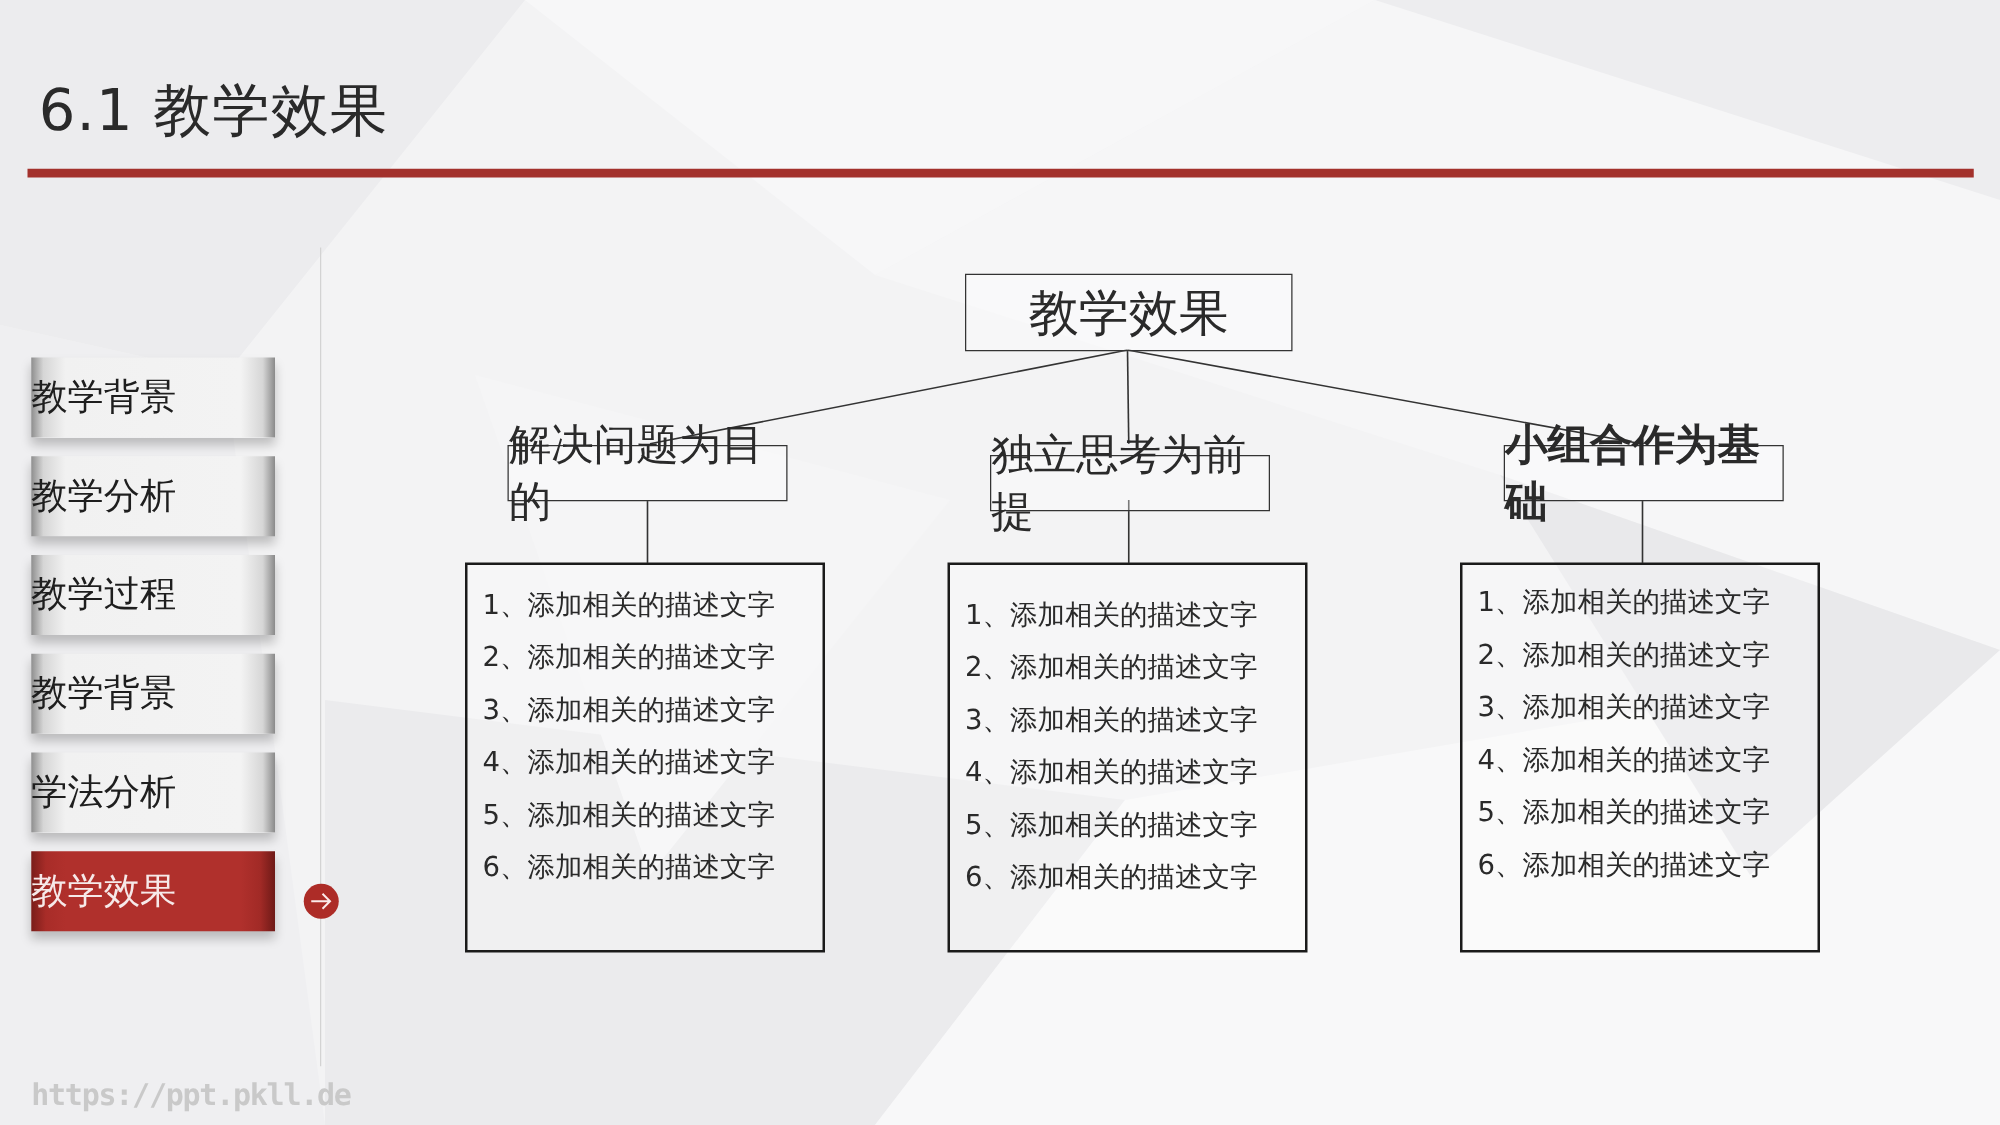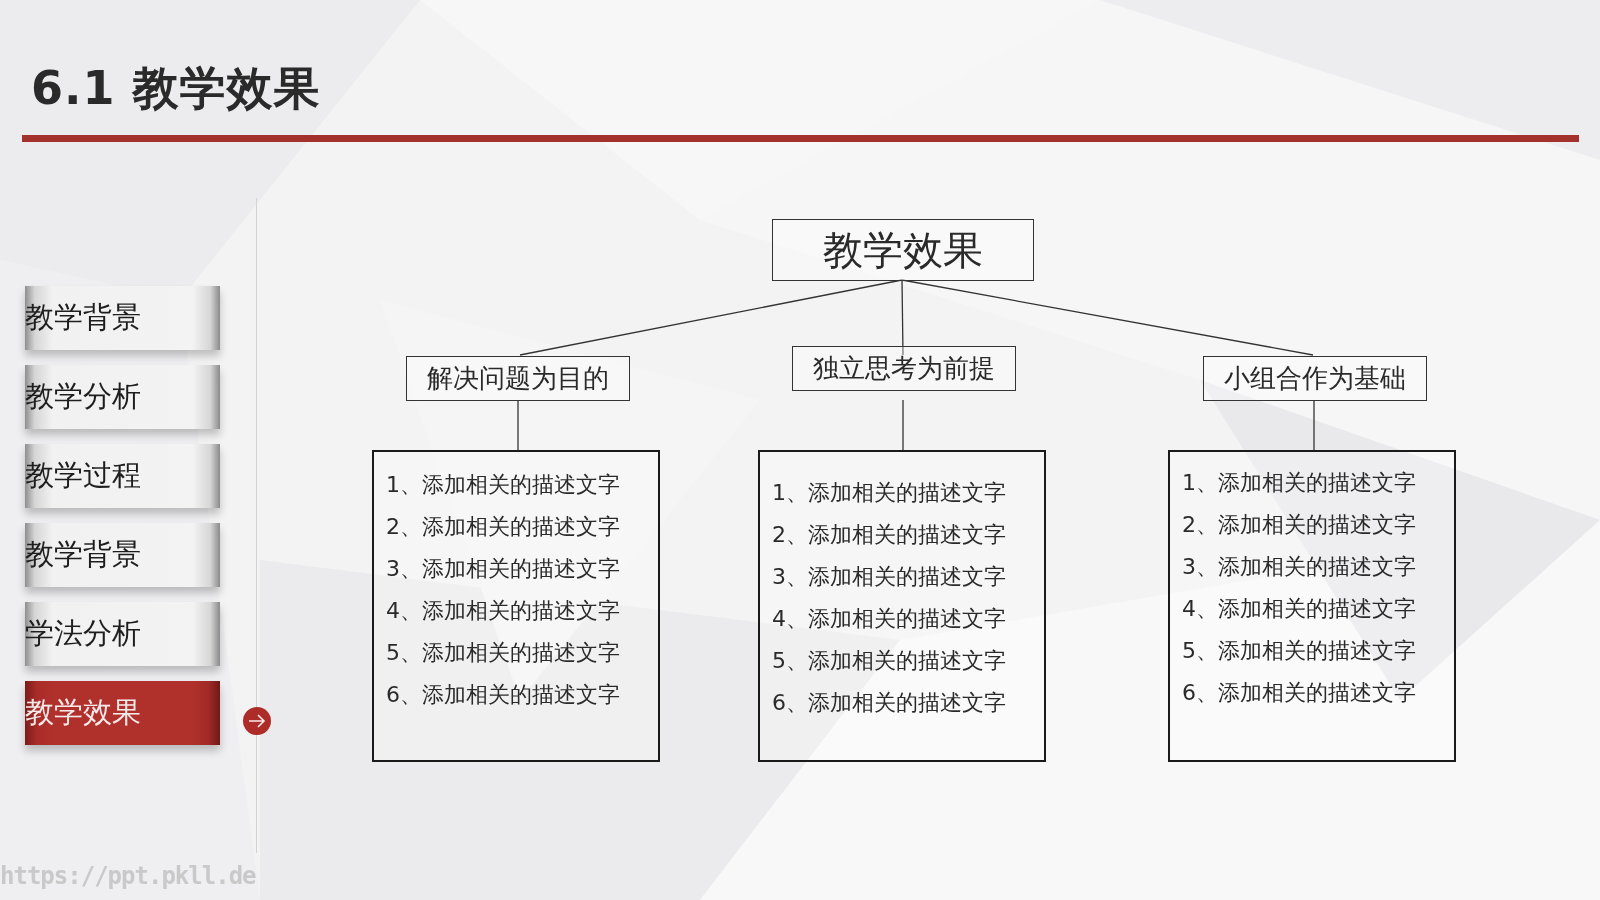--- a/index.html
+++ b/index.html
@@ -4,21 +4,21 @@
   <style>
     html, body { margin: 0; padding: 0; }
     body {
       width: 1600px; height: 900px; overflow: hidden; position: relative;
       font-family: "DejaVu Sans", "Liberation Sans", sans-serif;
       background: #f4f4f5;
     }
     .bg { position: absolute; inset: 0; z-index: 0; }
     .title {
       position: absolute; left: 31px; top: 58px;
-      font-size: 46px; color: #2a2a2a; letter-spacing: 1px; font-weight: 700;
+      font-size: 46px; color: #2a2a2a; letter-spacing: 1px; font-weight: 400;
       z-index: 2;
     }
     .title-rule {
       position: absolute; left: 22px; top: 135px; width: 1557px; height: 7px;
       background: #a3312c; z-index: 2;
     }
     .side-divider {
       position: absolute; left: 256px; top: 198px; width: 1px; height: 655px;
       background: #d3d3d3; z-index: 2;
     }
@@ -38,31 +38,31 @@
       position: absolute; left: 243px; top: 707px; width: 28px; height: 28px;
       border-radius: 50%; background: #ad2c27; z-index: 4; cursor: pointer;
       display: flex; align-items: center; justify-content: center;
     }
     .node {
       position: absolute; border: 1.5px solid #333; background: rgba(255,255,255,0.35);
       display: flex; align-items: center; justify-content: center;
       color: #2a2a2a; z-index: 3;
     }
     .node.root { left: 772px; top: 219px; width: 260px; height: 60px; font-size: 40px; }
-    .node.branch { height: 43px; font-size: 26px; }
+    .node.branch { height: 43px; font-size: 34px; }
     .box {
       position: absolute; top: 450px; width: 288px; height: 312px;
       border: 2px solid #1a1a1a; background: rgba(255,255,255,0.25); z-index: 3;
       box-sizing: border-box;
     }
     .box ul { list-style: none; margin: 0; padding: 0; position: absolute; left: 12px; }
     .box li { font-size: 22px; color: #2a2a2a; height: 42px; line-height: 42px; white-space: nowrap; }
     svg.links { position: absolute; left: 0; top: 0; z-index: 2; }
     .watermark {
-      position: absolute; left: 0; top: 862px; font-size: 24px; font-weight: bold;
+      position: absolute; left: 25px; top: 862px; font-size: 24px; font-weight: bold;
       color: #c9c9c9; z-index: 3; font-family: "DejaVu Sans Mono", monospace; letter-spacing: -1px;
     }
   </style>
 </head>
 <body>
 
 <svg class="bg" width="1600" height="900" viewBox="0 0 1600 900">
   <rect width="1600" height="900" fill="#f3f3f4"></rect>
   <polygon points="0,0 420,0 180,300 0,260" fill="#ececee"></polygon>
   <polygon points="420,0 1100,0 700,220" fill="#f7f7f8"></polygon>
@@ -117,24 +117,24 @@
   </g>
 </svg>
 
 <div class="node root">
   <span>教学效果</span>
 </div>
 
 <div class="node branch" style="left:406px; top:356px; width:222px;">
   <span>解决问题为目的</span>
 </div>
-<div class="node branch" style="left:792px; top:346px; width:222px;">
+<div class="node branch" style="left:792px; top:364px; width:222px;">
   <span>独立思考为前提</span>
 </div>
-<div class="node branch" style="left:1203px; top:356px; width:222px;">
+<div class="node branch" style="left:1203px; top:356px; width:222px;font-weight:bold;">
   <span>小组合作为基础</span>
 </div>
 
 <div class="box" style="left:372px;">
   <ul style="top:12px;">
     <li>1、添加相关的描述文字</li>
     <li>2、添加相关的描述文字</li>
     <li>3、添加相关的描述文字</li>
     <li>4、添加相关的描述文字</li>
     <li>5、添加相关的描述文字</li>

